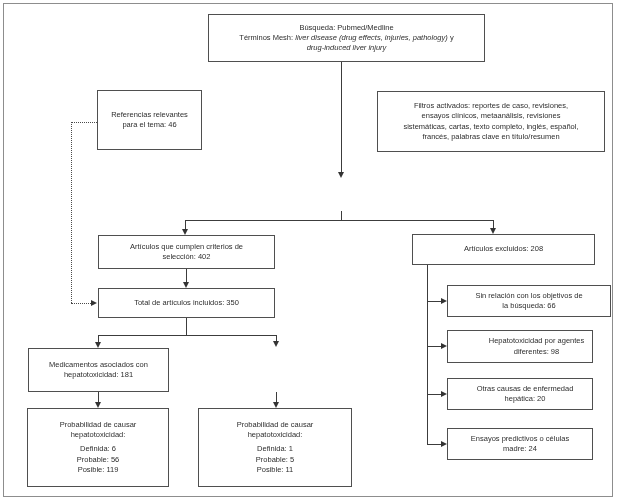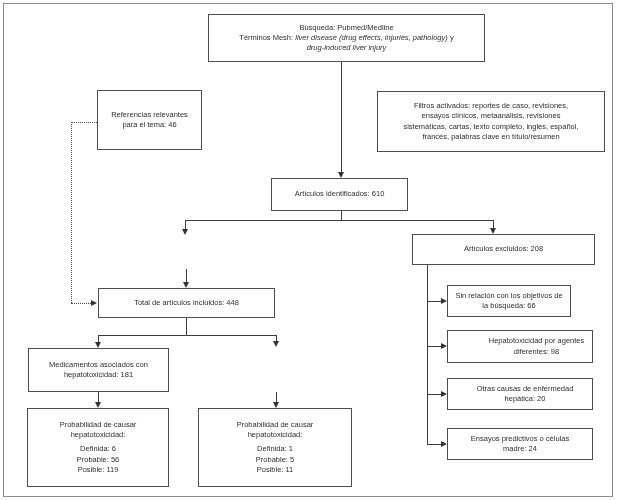--- a/index.html
+++ b/index.html
@@ -50,49 +50,49 @@
   </div>
 
   <div class="box" style="left:97px; top:90px; width:105px; height:60px;">
     <span>Referencias relevantes<br>para el tema: 46</span>
   </div>
 
   <div class="box" style="left:368px; top:91px; width:228px; height:61px;margin-left:9px;">
     <span>Filtros activados: reportes de caso, revisiones,<br>ensayos clínicos, metaanálisis, revisiones<br>sistemáticas, cartas, texto completo, inglés, español,<br>francés, palabras clave en título/resumen</span>
   </div>
 
-  <div class="box" style="left:271px; top:178px; width:137px; height:33px;">
-    <span>Artículos identificados: 610</span>
+
+  <div class="box" style="left:98px; top:235px; width:177px; height:34px;">
+    <span>Artículos que cumplen criterios de<br>selección: 402</span>
   </div>
-
 
   <div class="box" style="left:412px; top:234px; width:183px; height:31px;">
     <span>Artículos excluidos: 208</span>
   </div>
 
   <div class="box" style="left:98px; top:288px; width:177px; height:30px;">
-    <span>Total de artículos incluidos: 448</span>
+    <span>Total de artículos incluidos: 350</span>
   </div>
 
   <div class="box" style="left:28px; top:348px; width:141px; height:44px;">
     <span>Medicamentos asociados con<br>hepatotoxicidad: 181</span>
   </div>
 
 
   <div class="box" style="left:27px; top:408px; width:142px; height:79px;">
     <span>Probabilidad de causar<br>hepatotoxicidad:</span>
     <span class="prob-values">Definida: 6<br>Probable: 56<br>Posible: 119</span>
   </div>
 
   <div class="box" style="left:198px; top:408px; width:154px; height:79px;">
     <span>Probabilidad de causar<br>hepatotoxicidad:</span>
     <span class="prob-values">Definida: 1<br>Probable: 5<br>Posible: 11</span>
   </div>
 
-  <div class="box" style="left:447px; top:285px; width:124px; height:32px;">
+  <div class="box" style="left:447px; top:285px; width:164px; height:32px;">
     <span>Sin relación con los objetivos de<br>la búsqueda: 66</span>
   </div>
   <div class="box" style="left:447px; top:330px; width:146px; height:33px;padding-left:35px;">
     <span>Hepatotoxicidad por agentes<br>diferentes: 98</span>
   </div>
   <div class="box" style="left:447px; top:378px; width:146px; height:32px;padding-left:12px;">
     <span>Otras causas de enfermedad<br>hepática: 20</span>
   </div>
   <div class="box" style="left:447px; top:428px; width:146px; height:32px;">
     <span>Ensayos predictivos o células<br>madre: 24</span>

